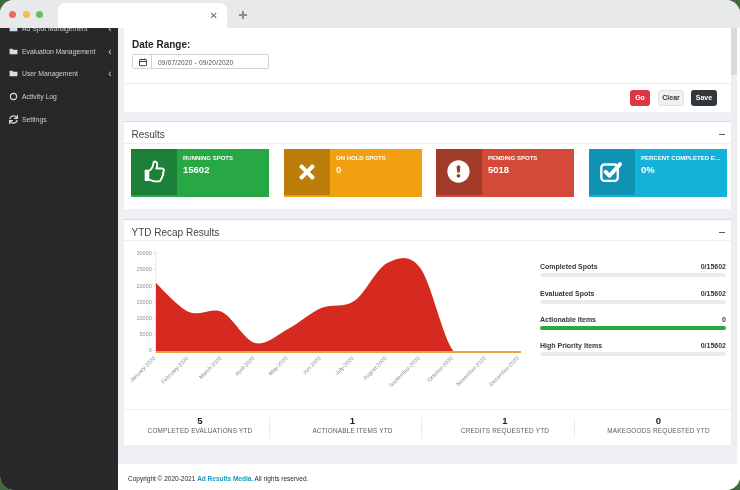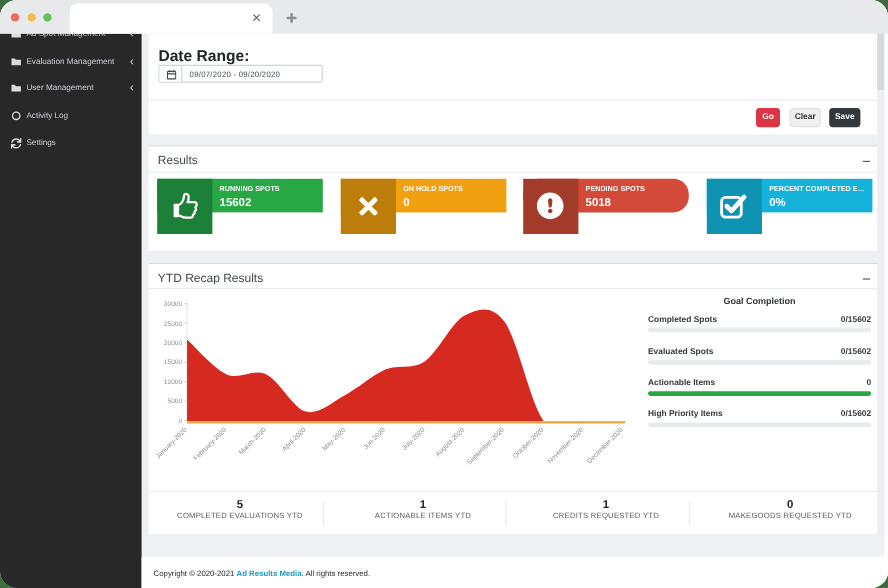--- a/index.html
+++ b/index.html
@@ -20,32 +20,32 @@
   
   #scrolltrack{left:731px;top:28px;width:6px;height:417px;background:#eceef2;}
   #scrollthumb{left:731px;top:28px;width:6px;height:47px;background:#d6d9de;}
   #rightedge{left:737px;top:28px;width:3px;height:462px;background:#fdfdfe;}
   
   .card{position:absolute;left:124px;width:607px;background:#fff;border-top:1px solid #d8dce2;}
   .chead{position:absolute;left:7.5px;top:6.5px;font-size:10px;color:#42474b;}
   .minus{position:absolute;left:594.5px;top:11.7px;width:6.2px;height:1.6px;background:#585d63;}
   
   #fcard{top:28px;height:84px;border-top:none;}
-  #dlabel{position:absolute;left:8px;top:11px;font-size:13px;font-weight:bold;color:#212529;}
+  #dlabel{position:absolute;left:8px;top:11px;font-size:10px;font-weight:bold;color:#212529;}
   #dinput{position:absolute;left:8px;top:26px;width:137px;height:15px;border:1px solid #ced4da;border-radius:2px;background:#fff;}
   #dical{position:absolute;left:0;top:0;width:19px;height:13px;border-right:1px solid #ced4da;background:#fff;}
   #ditext{position:absolute;left:25px;top:4px;font-size:6.5px;color:#495057;letter-spacing:.2px;}
   #fdiv{position:absolute;left:0;right:0;top:55px;border-top:1px solid #e9ecef;}
   .btn{position:absolute;top:62px;height:16px;border-radius:3px;font-size:7px;font-weight:bold;text-align:center;line-height:16px;}
   #bgo{left:506px;width:20px;background:#dc3545;color:#fff;}
   #bclear{left:534px;width:26px;background:#f0f0f1;color:#333;border:1px solid #e2e2e2;line-height:14px;}
   #bsave{left:567px;width:26px;background:#32373c;color:#fff;}
   
   #mcard{top:121px;height:88px;}
-  .sbox{position:absolute;top:27px;height:28px;width:138px;color:#fff;}
+  .sbox{position:absolute;top:27px;height:48px;width:138px;color:#fff;}
   .sicon{position:absolute;left:0;top:0;width:46px;height:46px;}
   .stxt{position:absolute;left:52px;top:6px;font-size:6px;font-weight:bold;}
   .snum{position:absolute;left:52px;top:14.5px;font-size:9.5px;font-weight:bold;}
   
   #ycard{top:219px;height:226px;}
   .grow{position:absolute;left:416px;width:186px;font-size:7px;font-weight:bold;color:#33383c;}
   .grow .vv{position:absolute;right:0;top:0;}
   .gbar{position:absolute;left:416px;width:186px;height:4px;border-radius:2px;background:#e9ecef;}
   #statline{position:absolute;left:0;right:0;top:189px;border-top:1px solid #edeff1;}
   .stat{position:absolute;top:195px;width:152px;text-align:center;}
@@ -101,21 +101,21 @@
     <div class="sbox" style="left:160px;background:#f0a010;">
       <div class="sicon" style="background:#bd7d0a;">
         <svg width="22" height="22" viewBox="0 0 352 512" style="position:absolute;left:12px;top:12px">
           <path fill="#fff" d="M242.7 256l100.1-100.1c12.3-12.3 12.3-32.2 0-44.5l-22.2-22.2c-12.3-12.3-32.2-12.3-44.5 0L176 189.3 75.9 89.2c-12.3-12.3-32.2-12.3-44.5 0L9.2 111.4c-12.3 12.3-12.3 32.2 0 44.5L109.3 256 9.2 356.1c-12.3 12.3-12.3 32.2 0 44.5l22.2 22.2c12.3 12.3 32.2 12.3 44.5 0L176 322.7l100.1 100.1c12.3 12.3 32.2 12.3 44.5 0l22.2-22.2c12.3-12.3 12.3-32.2 0-44.5L242.7 256z"></path>
         </svg>
       </div>
       <div class="stxt">ON HOLD SPOTS</div>
       <div class="snum">0</div>
     </div>
 
-    <div class="sbox" style="left:312px;background:#d44a38;border-radius:13px;">
+    <div class="sbox" style="left:312px;background:#d44a38;">
       <div class="sicon" style="background:#a33b2a;">
         <svg width="23" height="23" viewBox="0 0 512 512" style="position:absolute;left:11px;top:11px">
           <path fill="#fff" d="M256 8C119 8 8 119 8 256s111 248 248 248 248-111 248-248S393 8 256 8zm0 110c23.2 0 42 18.8 42 42 0 2.3-.2 4.6-.5 6.9l-12 96c-1.8 14.7-14.4 25.1-29.5 25.1s-27.7-10.4-29.5-25.1l-12-96c-.3-2.3-.5-4.6-.5-6.9 0-23.2 18.8-42 42-42zm0 276c-23.2 0-42-18.8-42-42s18.8-42 42-42 42 18.8 42 42-18.8 42-42 42z"></path>
         </svg>
       </div>
       <div class="stxt">PENDING SPOTS</div>
       <div class="snum">5018</div>
     </div>
 
     <div class="sbox" style="left:465px;background:#14b2d8;">
@@ -167,21 +167,20 @@
         <text transform="rotate(-45 196.2 116.5)" x="196.2" y="116.5">Jun-2020</text>
         <text transform="rotate(-45 229.2 116.5)" x="229.2" y="116.5">July-2020</text>
         <text transform="rotate(-45 262.2 116.5)" x="262.2" y="116.5">August-2020</text>
         <text transform="rotate(-45 295.3 116.5)" x="295.3" y="116.5">September-2020</text>
         <text transform="rotate(-45 328.3 116.5)" x="328.3" y="116.5">October-2020</text>
         <text transform="rotate(-45 361.4 116.5)" x="361.4" y="116.5">November-2020</text>
         <text transform="rotate(-45 394.4 116.5)" x="394.4" y="116.5">December-2020</text>
       </g>
     </svg>
 
-    <div style="position:absolute;left:416px;top:26px;width:186px;text-align:center;font-size:7.5px;font-weight:bold;color:#2e3338;">Goal Completion</div>
     <div class="grow" style="top:43px;">Completed Spots<span class="vv">0/15602</span></div>
     <div class="gbar" style="top:53px;"></div>
     <div class="grow" style="top:70px;">Evaluated Spots<span class="vv">0/15602</span></div>
     <div class="gbar" style="top:80px;"></div>
     <div class="grow" style="top:96px;">Actionable Items<span class="vv">0</span></div>
     <div class="gbar" style="top:106px;background:#28a745;"></div>
     <div class="grow" style="top:122px;">High Priority Items<span class="vv">0/15602</span></div>
     <div class="gbar" style="top:132px;"></div>
 
     <div id="statline"></div>

